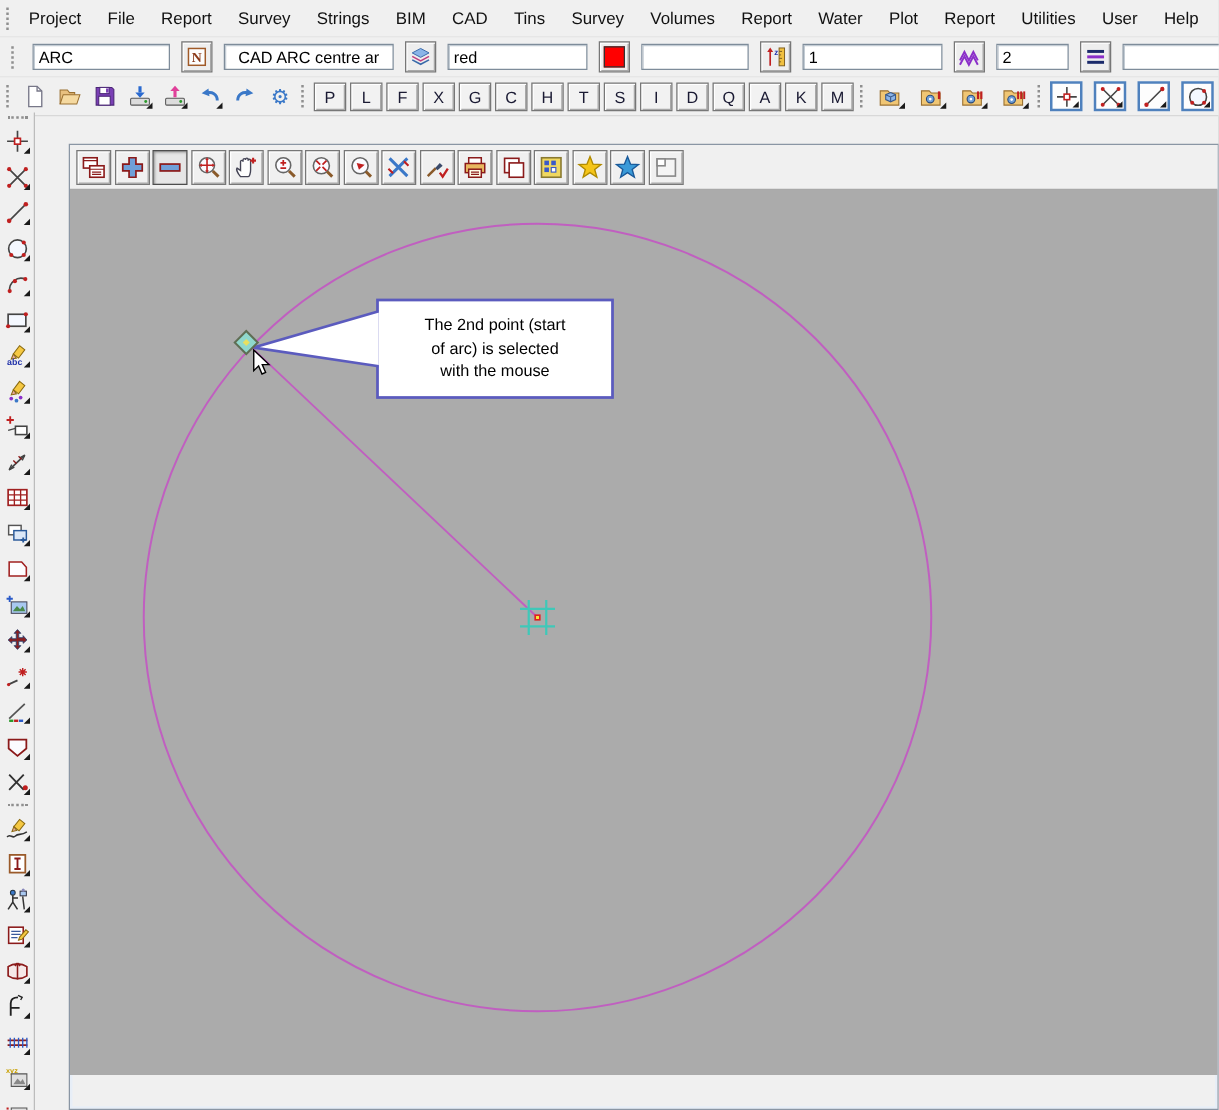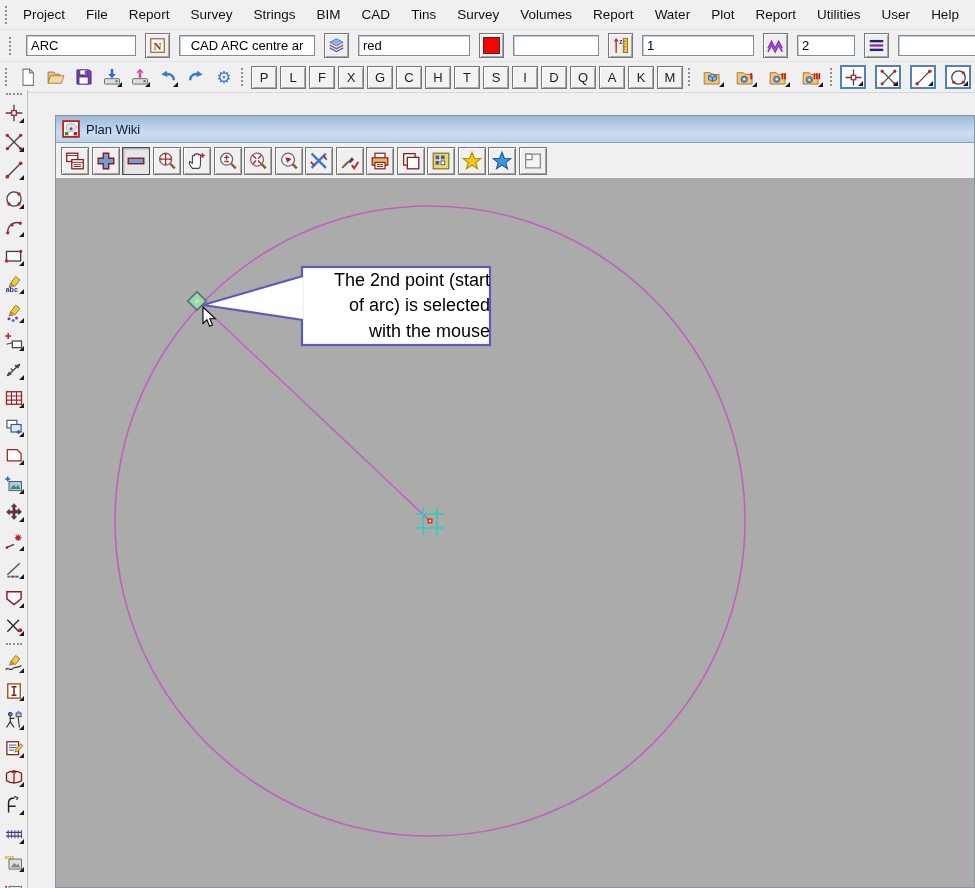--- a/index.html
+++ b/index.html
@@ -30,22 +30,22 @@
   .sidebar{position:absolute;left:0;top:90px;bottom:0;width:27px;background:#f0f0f0;border-right:1px solid #bcbcbc;overflow:hidden;}
   .side-btn{width:24px;height:24px;margin:0 auto 4.5px;background:#f0f0f0;border:1px solid #f0f0f0;display:flex;align-items:center;justify-content:center;position:relative;box-sizing:border-box;}
   
   .plan-window{position:absolute;left:55px;top:115px;width:920px;height:773px;background:#f0f0f0;border:1px solid #8a96a4;box-shadow:inset 0 0 0 2px #e7eef7;box-sizing:border-box;}
   .plan-titlebar{height:26px;background:linear-gradient(180deg,#9fb9d8 0%,#c9def2 65%,#b9d2ec 100%);display:flex;align-items:center;gap:6px;padding-left:6px;border-bottom:1px solid #8fa0b4;font-size:13px;color:#0c1c36;}
   .plan-toolbar{height:35px;display:flex;align-items:center;gap:2.5px;padding-left:5px;background:#f0f0f0;border-bottom:1px solid #a8a8a8;}
   .plan-btn{width:28px;height:28px;background:#f0f0f0;}
   .plan-btn.active{border:1px solid #4d4d4d;box-shadow:inset 1px 1px 2px #9a9a9a;background:#e6e6e6;}
   .plan-canvas{position:relative;height:708px;background:#ababab;overflow:hidden;}
   .plan-canvas svg.scene{position:absolute;left:0;top:0;}
-  .callout-text{position:absolute;display:flex;flex-direction:column;align-items:flex-end;justify-content:center;
-    text-align:center;font-size:18px;line-height:1.42;color:#000;pointer-events:none;}
+  .callout-text{position:absolute;display:flex;flex-direction:column;align-items:center;justify-content:center;
+    text-align:center;font-size:13px;line-height:1.42;color:#000;pointer-events:none;}
   .ic{display:block;}
 </style>
 </head>
 <body>
 
 <div class="menubar">
   <div class="vgrip"></div>
   <div style="display:flex;flex:1;justify-content:space-between;padding-right:6px;">
       <div class="menu-item">Project</div>
       <div class="menu-item">File</div>
@@ -477,32 +477,20 @@
           <rect x="1.5" y="10" width="2" height="2" fill="#2a9a2a"></rect>
           <rect x="1.5" y="14" width="2" height="2" fill="#c8a000"></rect>
           <path d="M6 6.5h15v13H6z" fill="#e0e0e0" stroke="#555"></path>
           <path d="M8 17.5l4-6 3 3.5 2-2.5 2.5 5z" fill="#888"></path>
         </svg>
       </div>
     </div>
 </div>
 
 <div class="plan-window">
-  <div class="plan-titlebar">
-    <span style="width:18px;height:18px;display:flex;">
-        <svg class="ic" width="18" height="18" viewBox="0 0 24 24" xmlns="http://www.w3.org/2000/svg">
-          <rect x="1.5" y="1.5" width="21" height="21" fill="#fff" stroke="#c02020" stroke-width="2.5"></rect>
-          <path d="M6 7c2-2.5 9-3 12 0s-1 7-4 8-8 1-8-3 0-5 0-5z" fill="#dce8dc" stroke="#8899bb"></path>
-          <rect x="4" y="16" width="4.5" height="4.5" fill="#2a9a2a"></rect>
-          <rect x="15.5" y="16" width="4.5" height="4.5" fill="#c02020"></rect>
-          <circle cx="12" cy="11.5" r="2" fill="#8b2fc9"></circle>
-        </svg>
-      </span>
-    <span>Plan Wiki</span>
-  </div>
   <div class="plan-toolbar">
       <div class="btn3d plan-btn">
         <svg class="ic" width="22" height="22" viewBox="0 0 24 24" xmlns="http://www.w3.org/2000/svg">
           <rect x="3" y="3.5" width="12" height="9" fill="#fff" stroke="#8b1a1a" stroke-width="1.4"></rect>
           <path d="M3 6h12" stroke="#8b1a1a"></path>
           <rect x="8.5" y="10.5" width="12.5" height="10" fill="#fff" stroke="#8b1a1a" stroke-width="1.4"></rect>
           <path d="M8.5 13.5h12.5M10.5 16h8M10.5 18h8" stroke="#8b1a1a"></path>
         </svg>
       </div>
       <div class="btn3d plan-btn">

